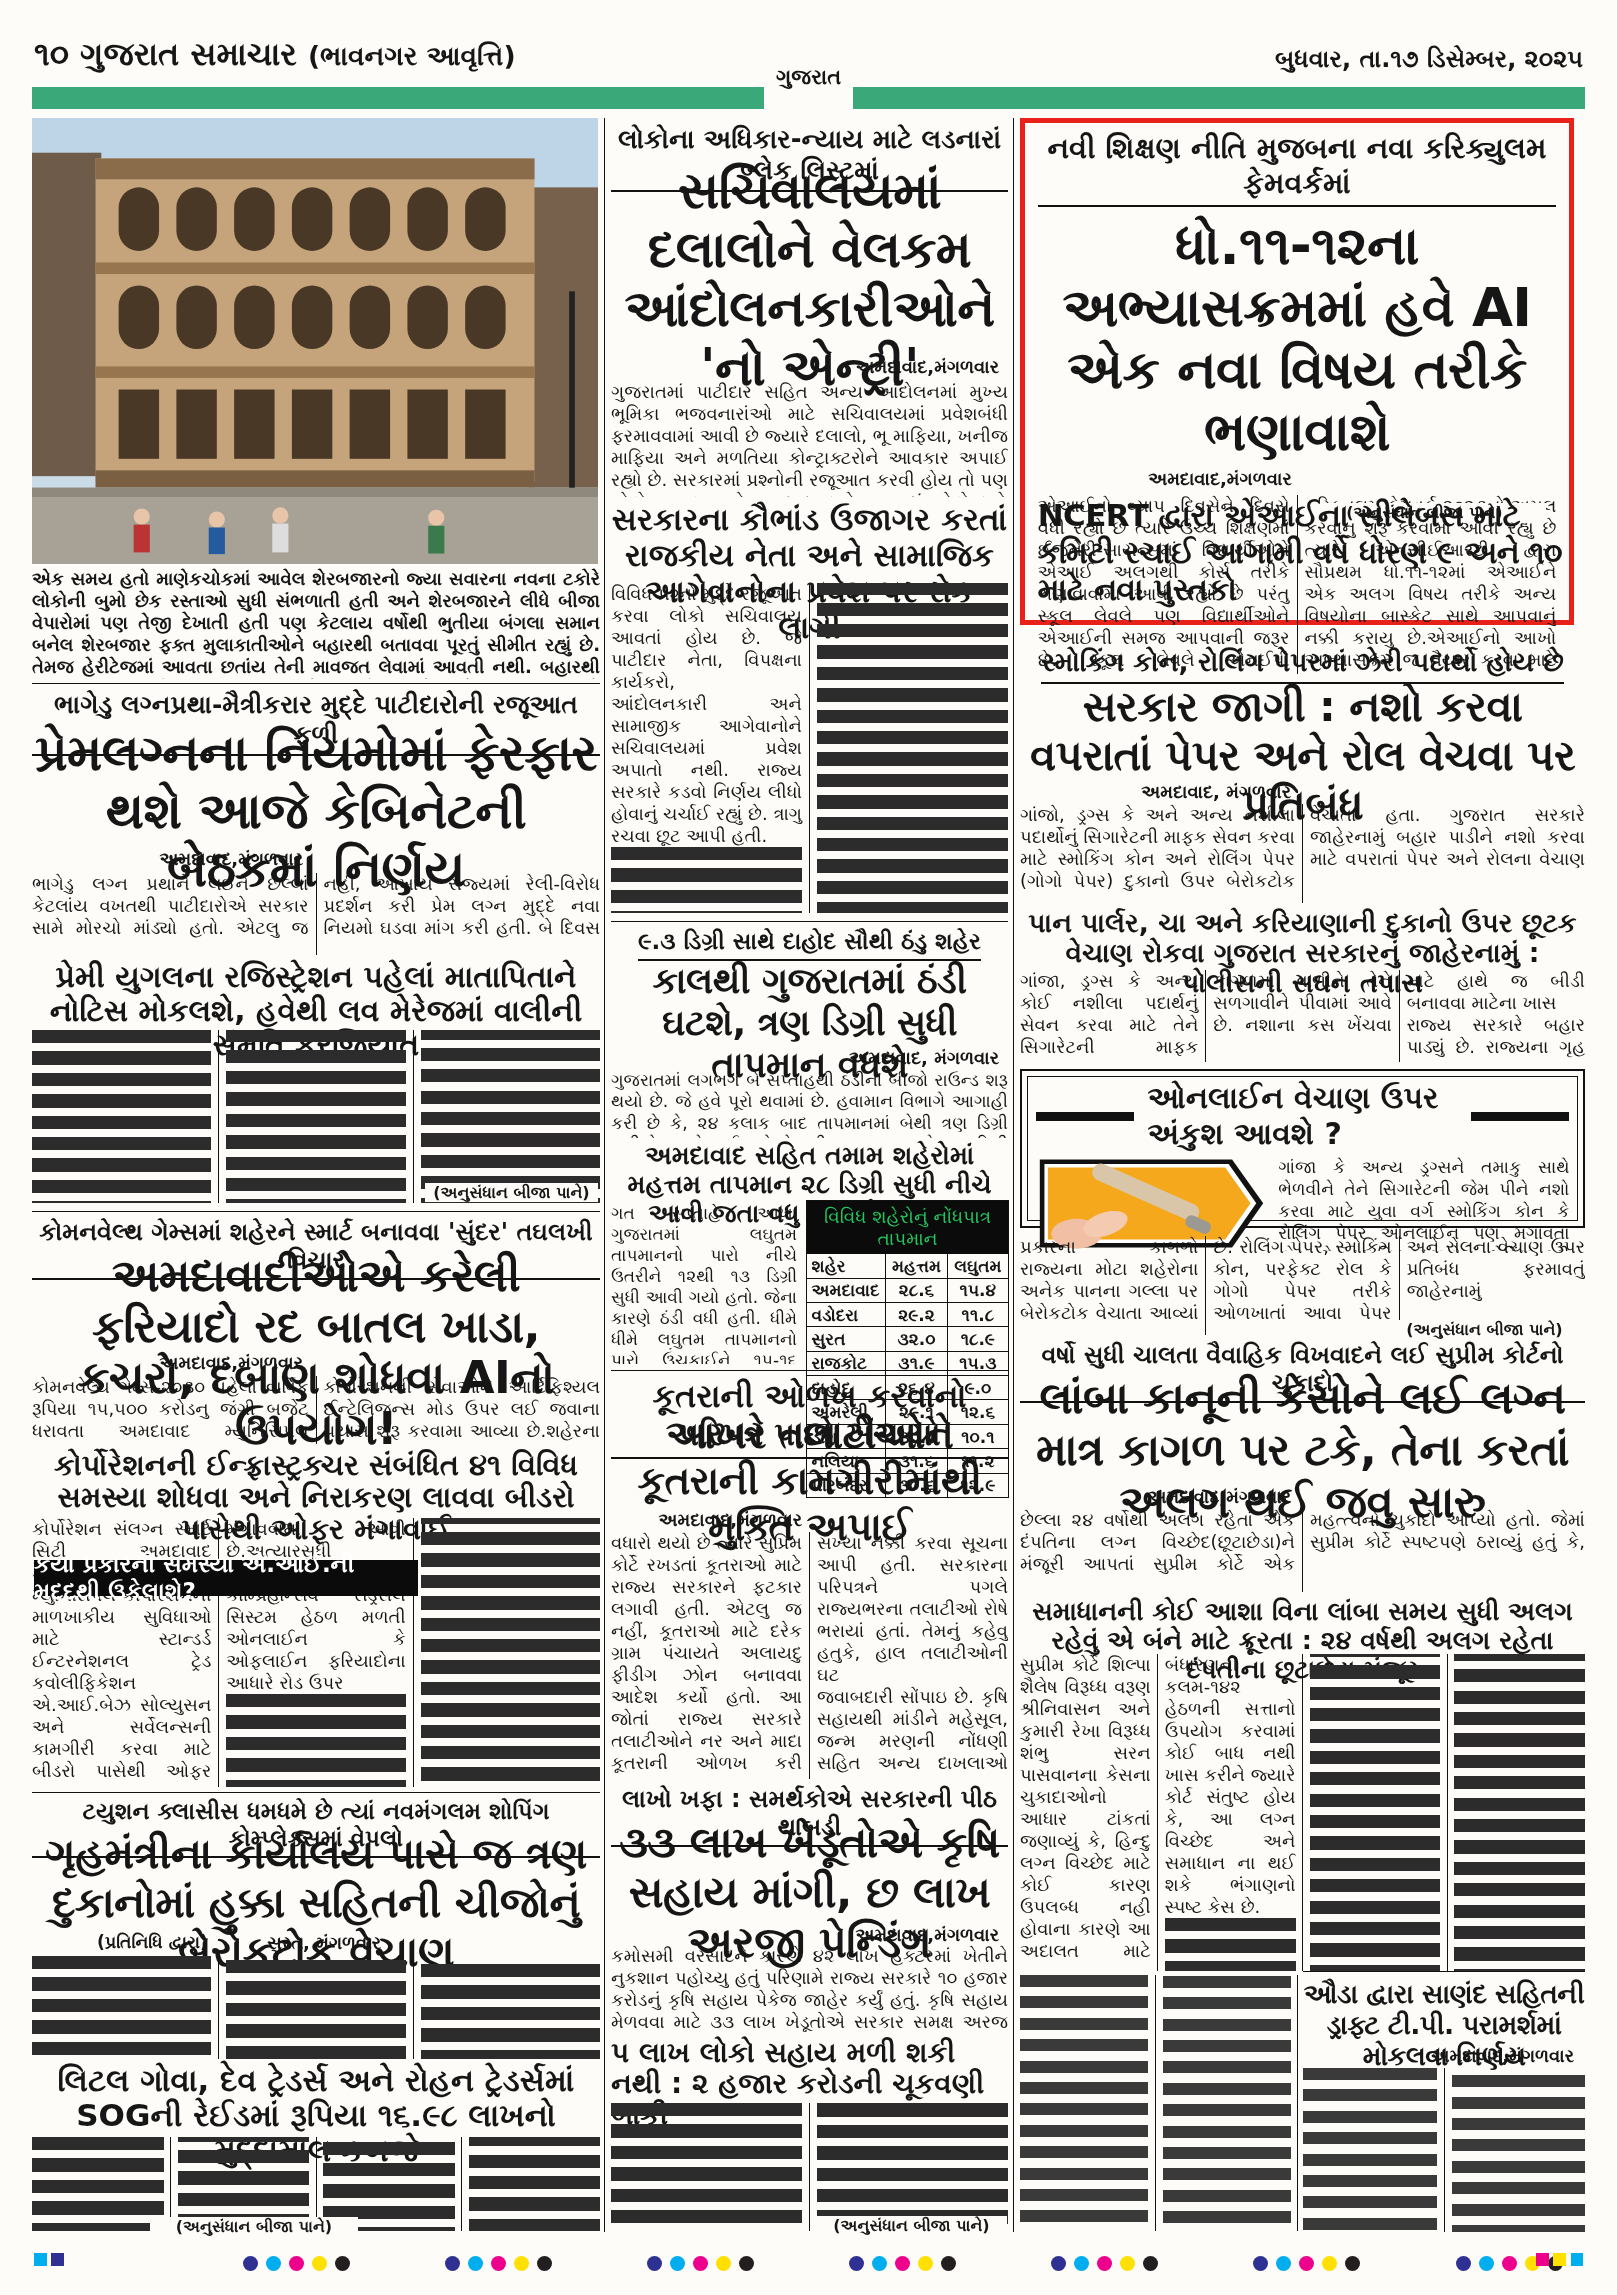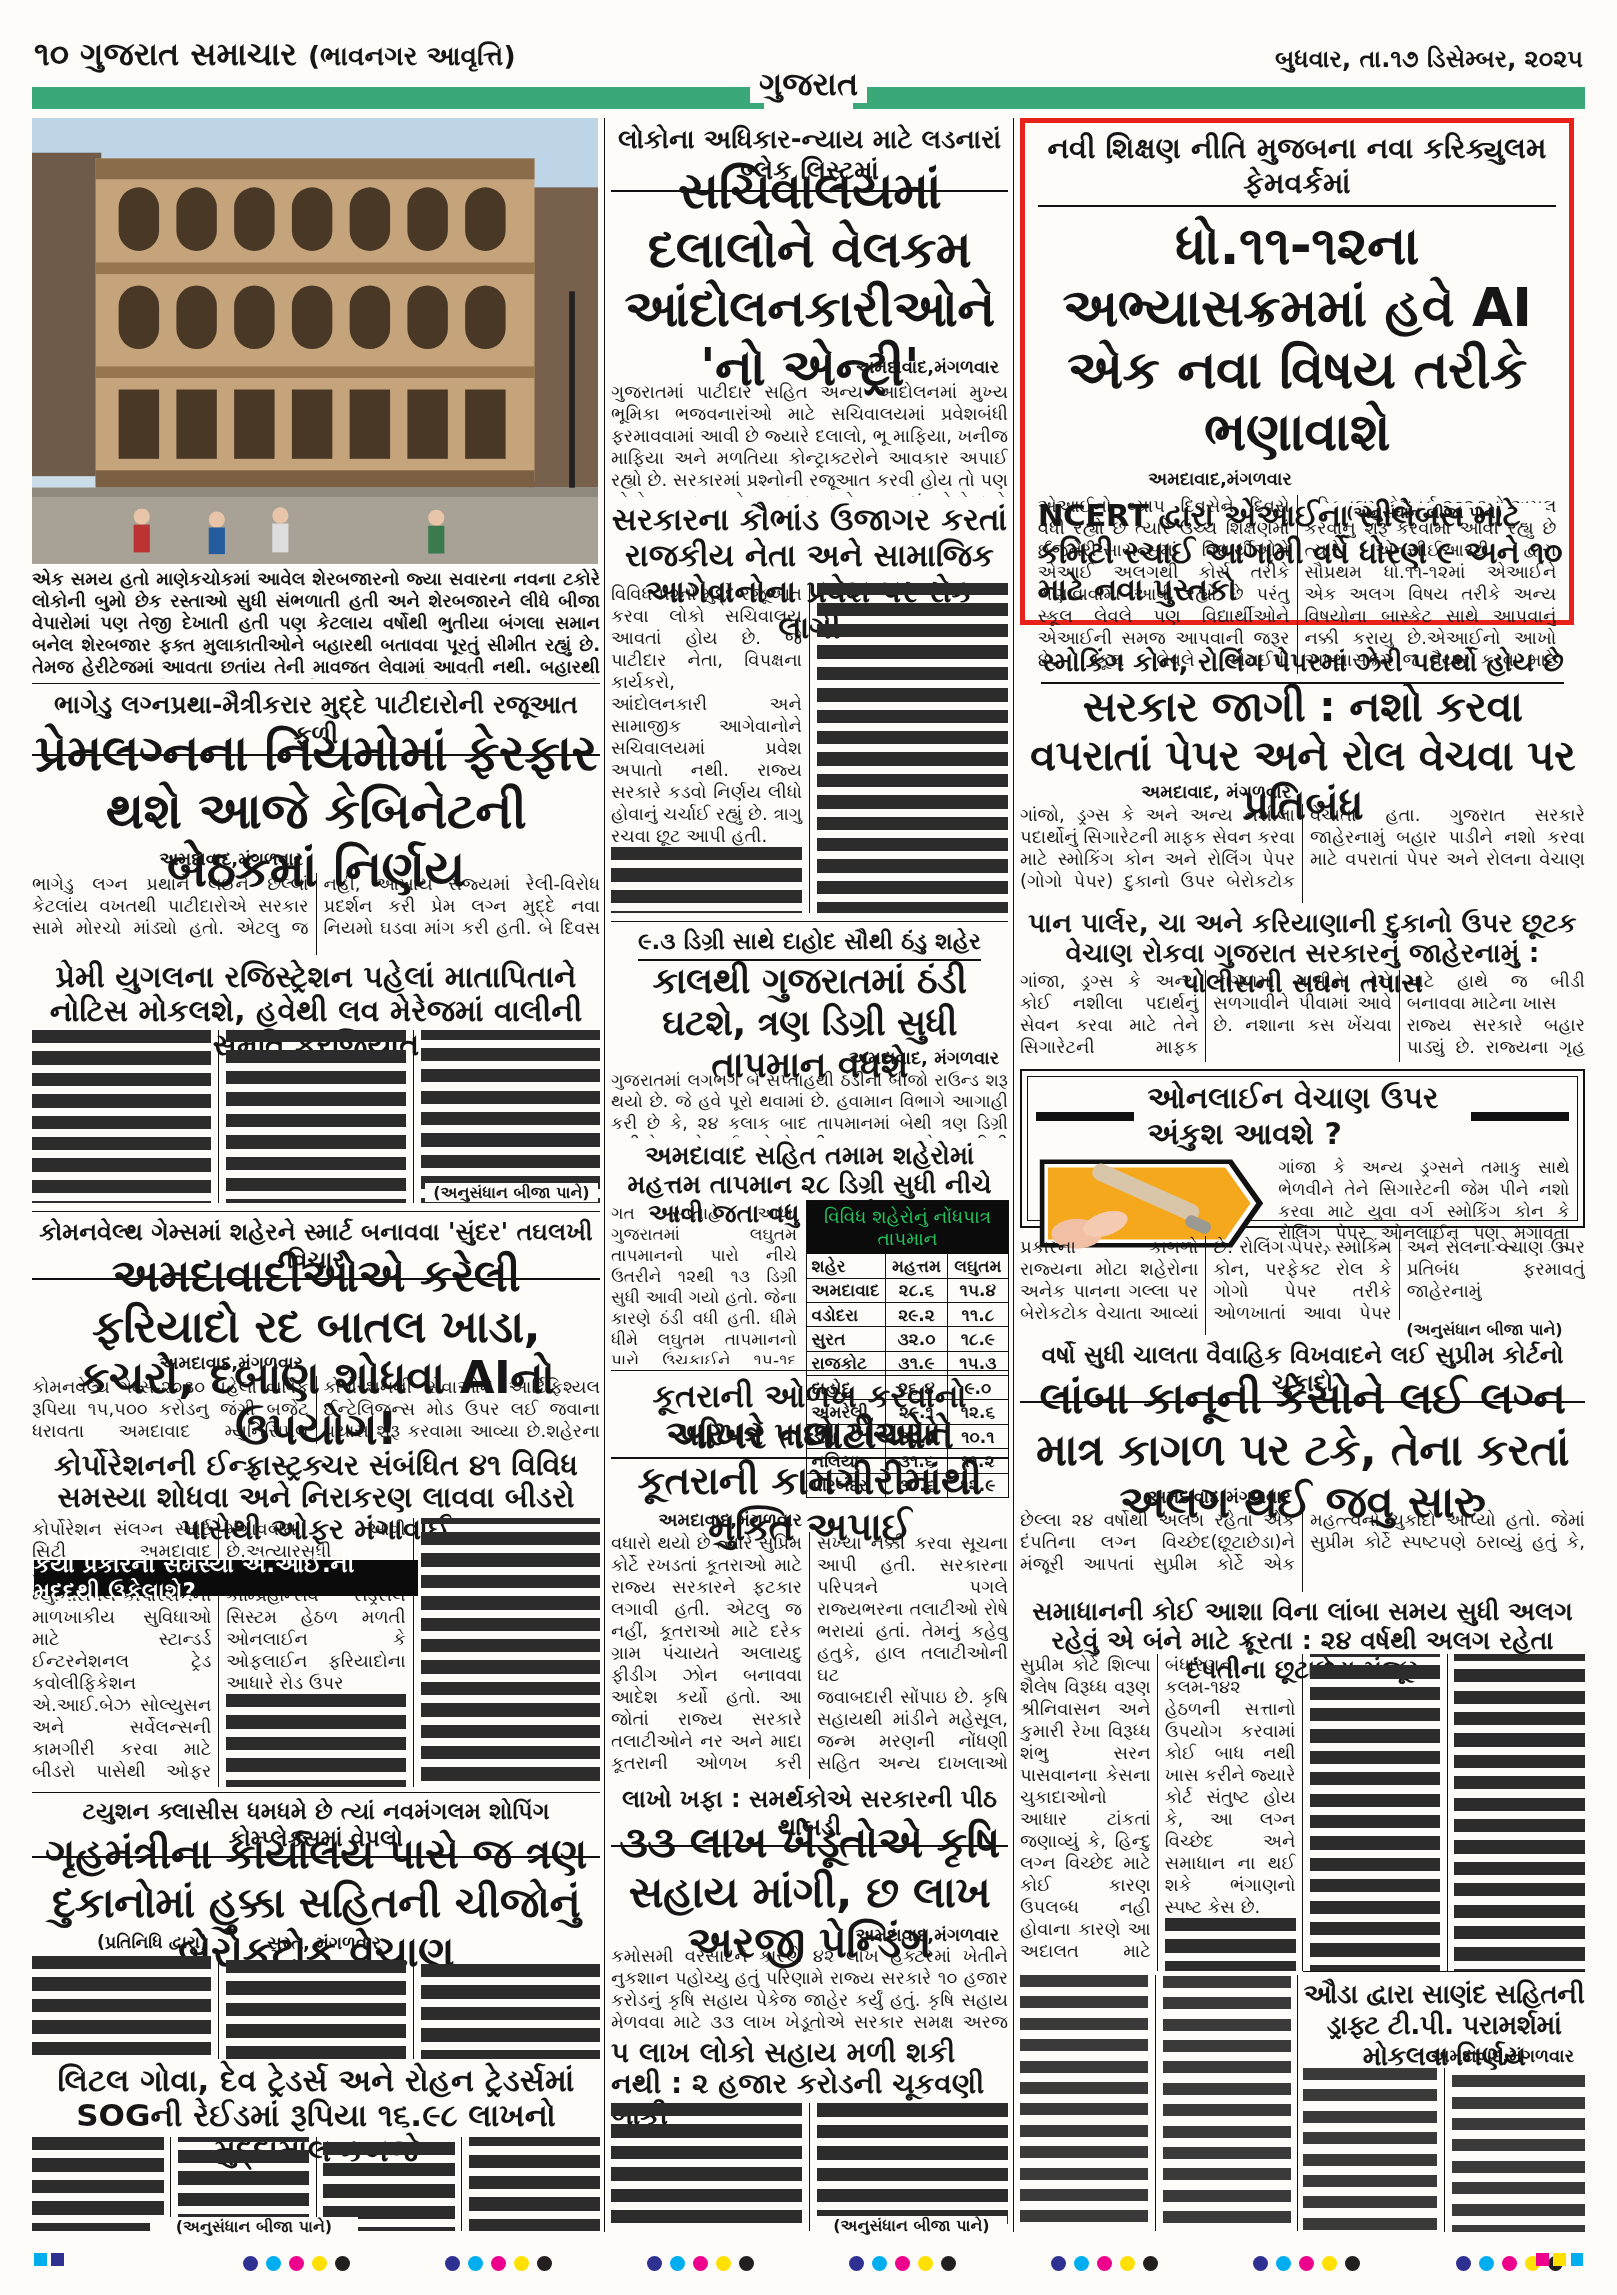--- a/index.html
+++ b/index.html
@@ -17,21 +17,21 @@
   .c3{column-count:3;column-gap:15px;column-rule:1.2px solid #111;column-fill:auto;height:100%;}
   .c4{column-count:4;column-gap:14px;column-rule:1.2px solid #111;column-fill:auto;height:100%;}
   .fl{height:2426px;width:100%;
       background:repeating-linear-gradient(#2c2c2c 0 13.3px,rgba(0,0,0,0) 13.3px 21.4px);}
   .fl.lite{background:repeating-linear-gradient(#3a3a3a 0 12px,rgba(0,0,0,0) 12px 21.4px);}
   .rule{border-top:1.7px solid #111;height:0;}
   .vrule{width:1.2px;background:#111;}
   .subhead{font-weight:900;text-align:center;}
   .cont{font-weight:700;font-size:16px;text-align:center;background:#fdfcf8;}
   .greenbar{height:22px;background:#3aa879;}
-  .section-word{font-weight:900;font-size:32px;background:#fdfcf8;padding:0 9.2px;}
+  .section-word{font-weight:900;font-size:21px;background:#fdfcf8;padding:0 9.2px;}
   .blackbox{background:#0b0b0b;color:#fff;font-weight:900;text-align:left;
             display:flex;align-items:center;justify-content:center;}
   .redbox{border:5.8px solid #e8211a;background:#fdfcf8;}
   
   .tt{border:1.2px solid #111;background:#fdfcf8;}
   .tt-title{background:#0b0b0b;color:#22c55e;font-weight:400;font-size:18.5px;text-align:center;
             padding:4.6px 1.2px;}
   .tt-row{display:flex;border-top:1.2px solid #111;font-weight:700;font-size:17px;}
   .tt-row > div{padding:1.7px 4.6px;}
   .tt-row .c1{flex:1.35;}

